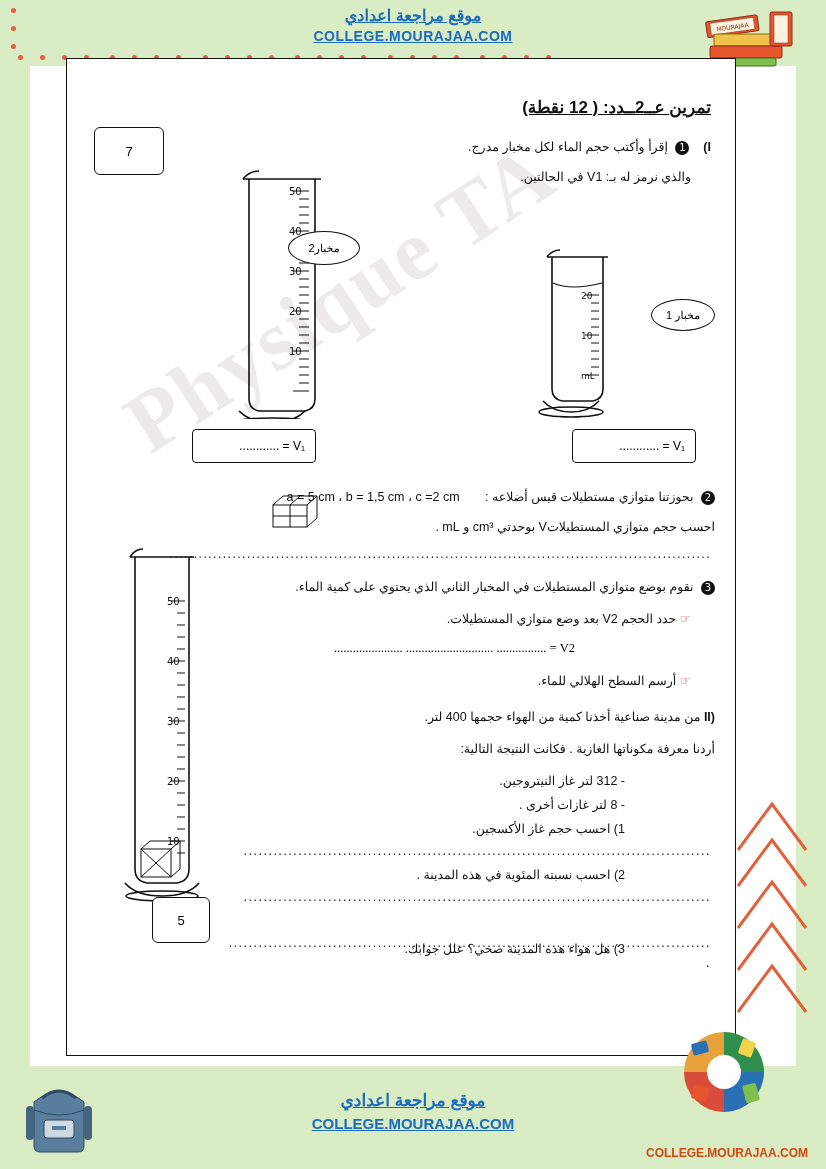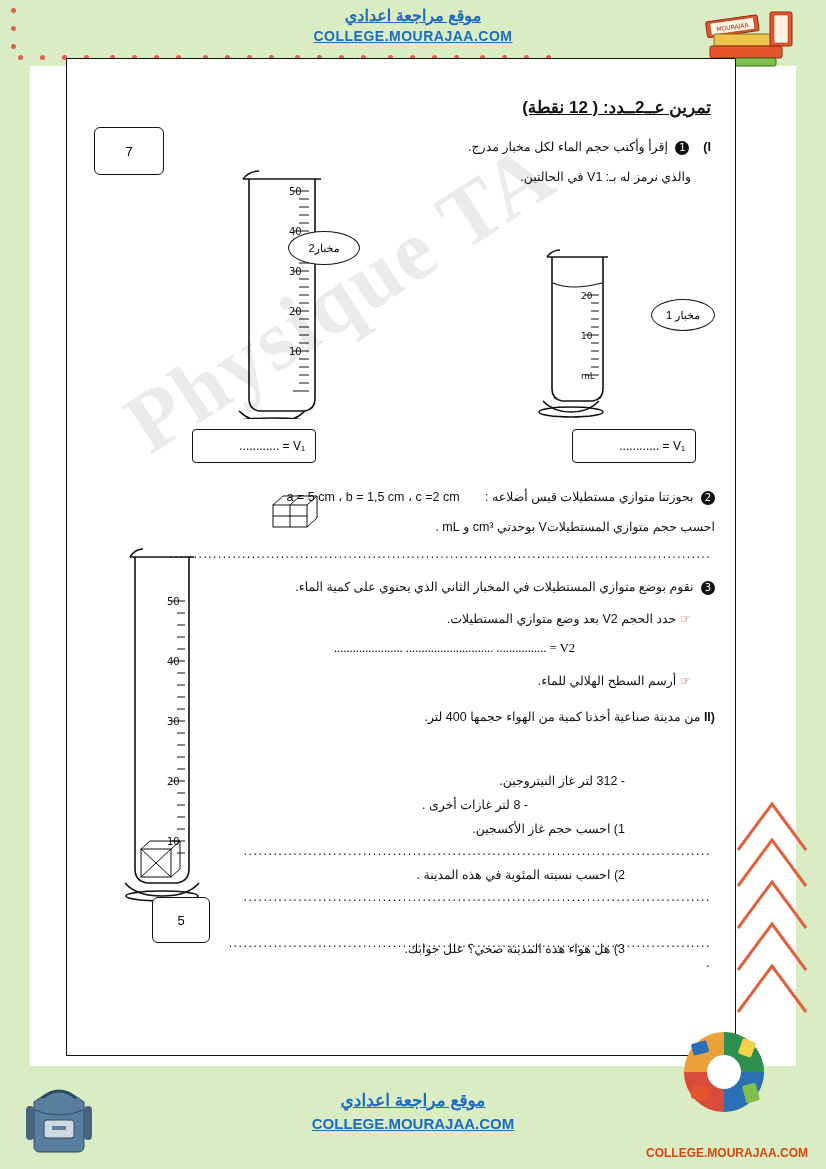--- a/index.html
+++ b/index.html
@@ -329,23 +329,24 @@
       <path d="M44 310 L53 302 L83 302 L74 310"></path>
       <path d="M74 338 L83 330 L83 302"></path>
       <path d="M44 338 L74 310 M44 310 L74 338"></path>
     </g>
   </svg>
 
   <div class="abs ar" style="right:20px;top:648px;width:560px;">
     <b>(II</b>
     <span>من مدينة صناعية أخذنا كمية من الهواء حجمها 400 لتر.</span>
   </div>
+  <div class="abs ar" style="right:20px;top:680px;width:560px;">أردنا معرفة مكوناتها الغازية . فكانت النتيجة التالية:</div>
 
   <div class="abs ar" style="right:110px;top:712px;width:300px;">-    312 لتر غاز النيتروجين.</div>
-  <div class="abs ar" style="right:110px;top:736px;width:300px;text-align:center;">-    8 لتر غازات أخرى .</div>
+  <div class="abs ar" style="right:110px;top:736px;width:300px;">-    8 لتر غازات أخرى .</div>
 
   <div class="abs ar" style="right:110px;top:760px;width:320px;">1) احسب حجم غاز الأكسجين.</div>
   <div class="abs ar dots-line" style="right:24px;top:782px;width:450px;">..............................................................................................</div>
 
   <div class="abs ar" style="right:110px;top:806px;width:320px;">2) احسب نسبته المئوية في هذه المدينة .</div>
   <div class="abs ar dots-line" style="right:24px;top:828px;width:450px;">..............................................................................................</div>
 
   <div class="abs ar" style="right:110px;top:880px;width:320px;">3) هل هواء هذه المدينة صحي؟ علل جوابك.</div>
   <div class="abs ar dots-line" style="right:24px;top:874px;width:450px;">................................................................................................. .</div>
 

